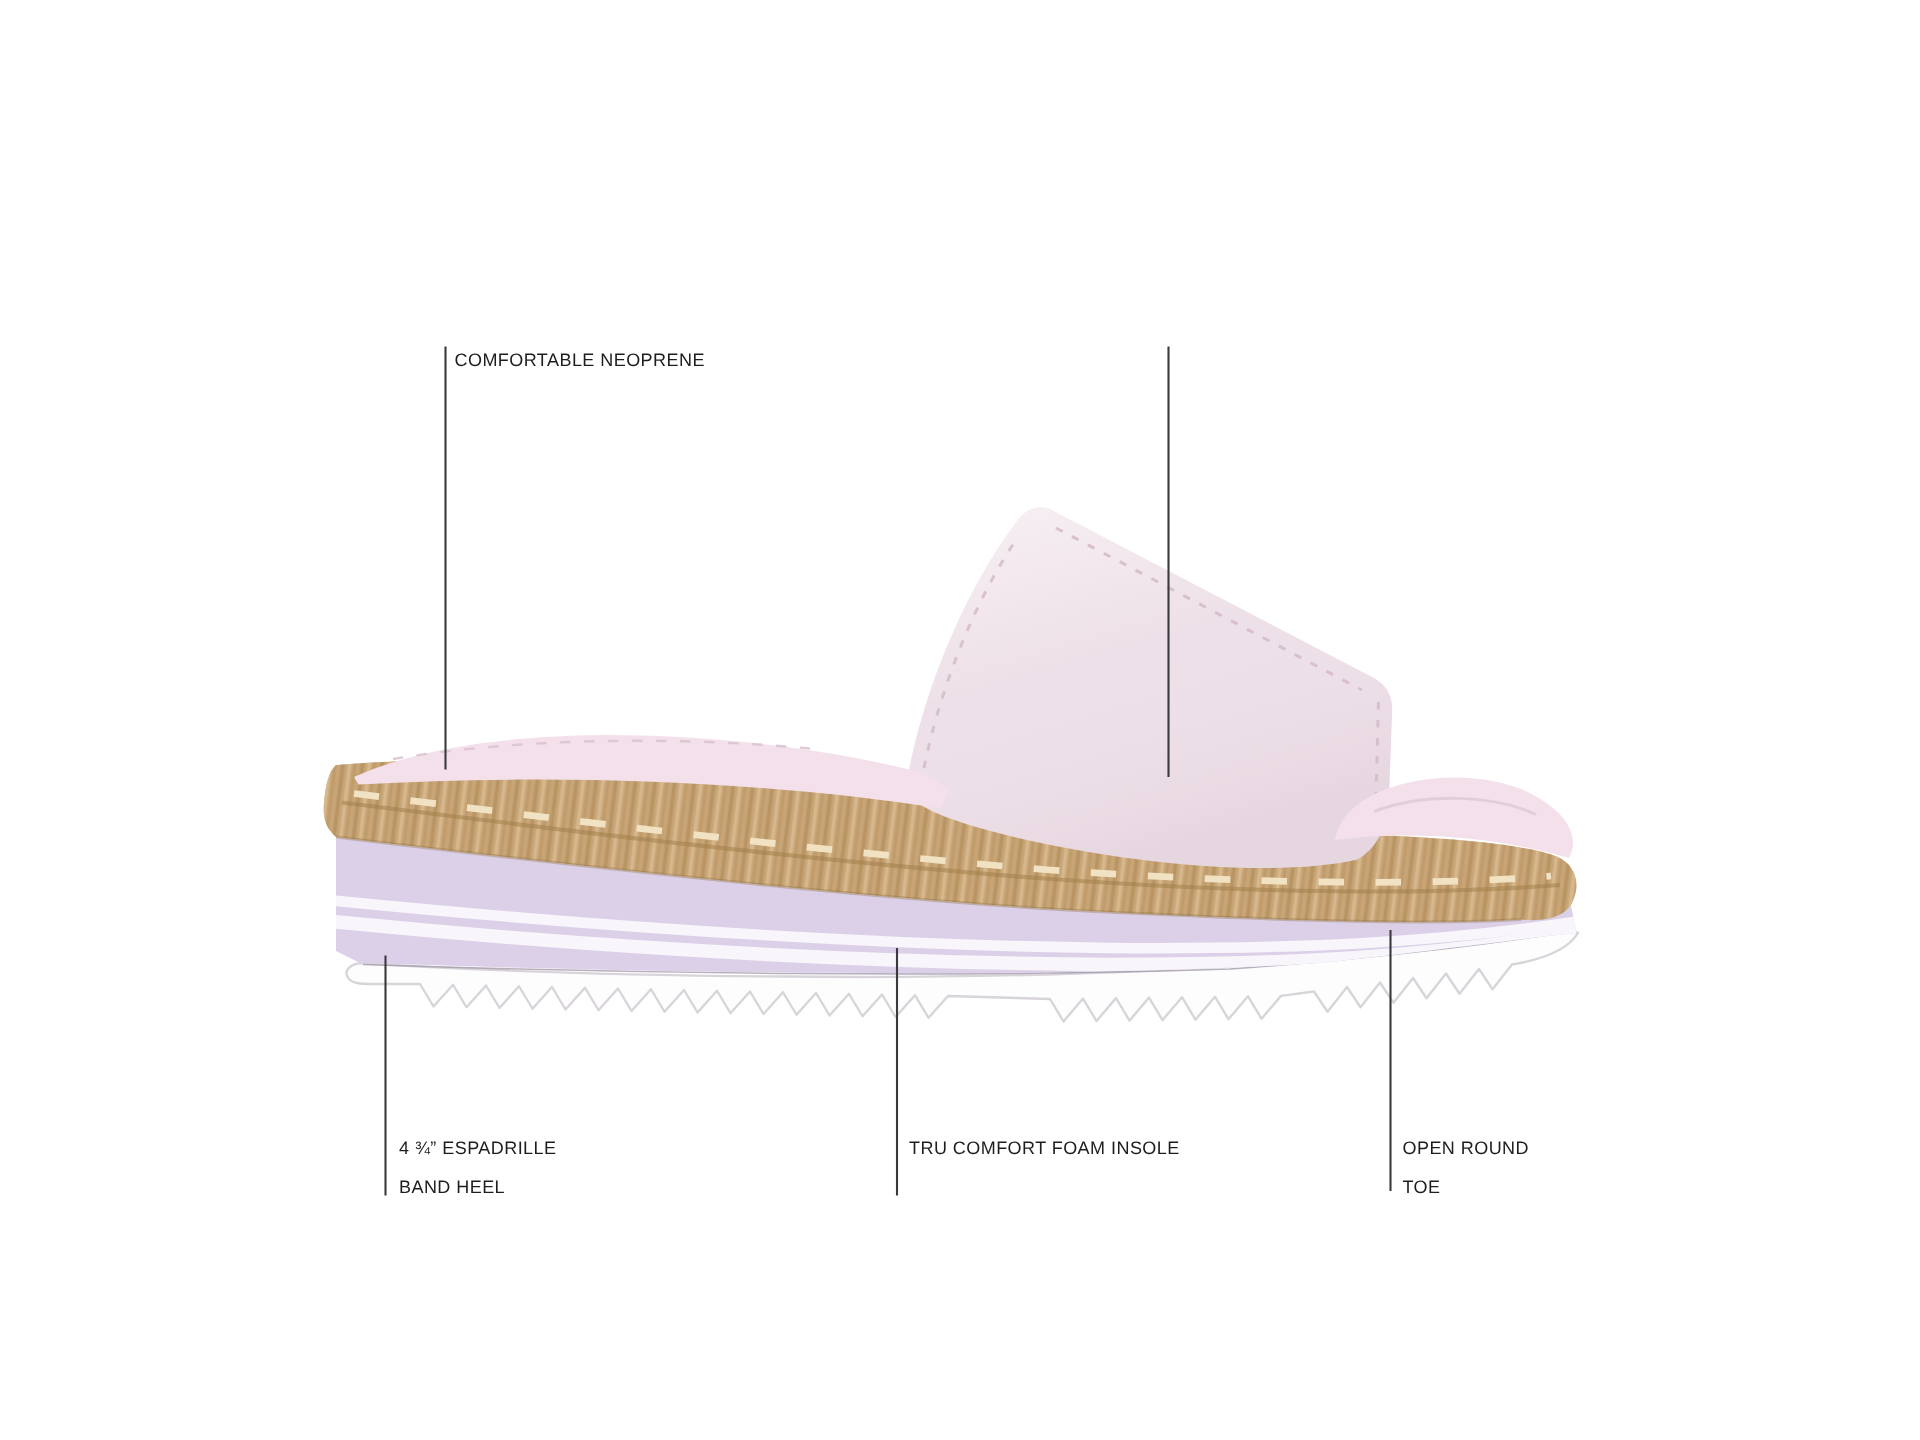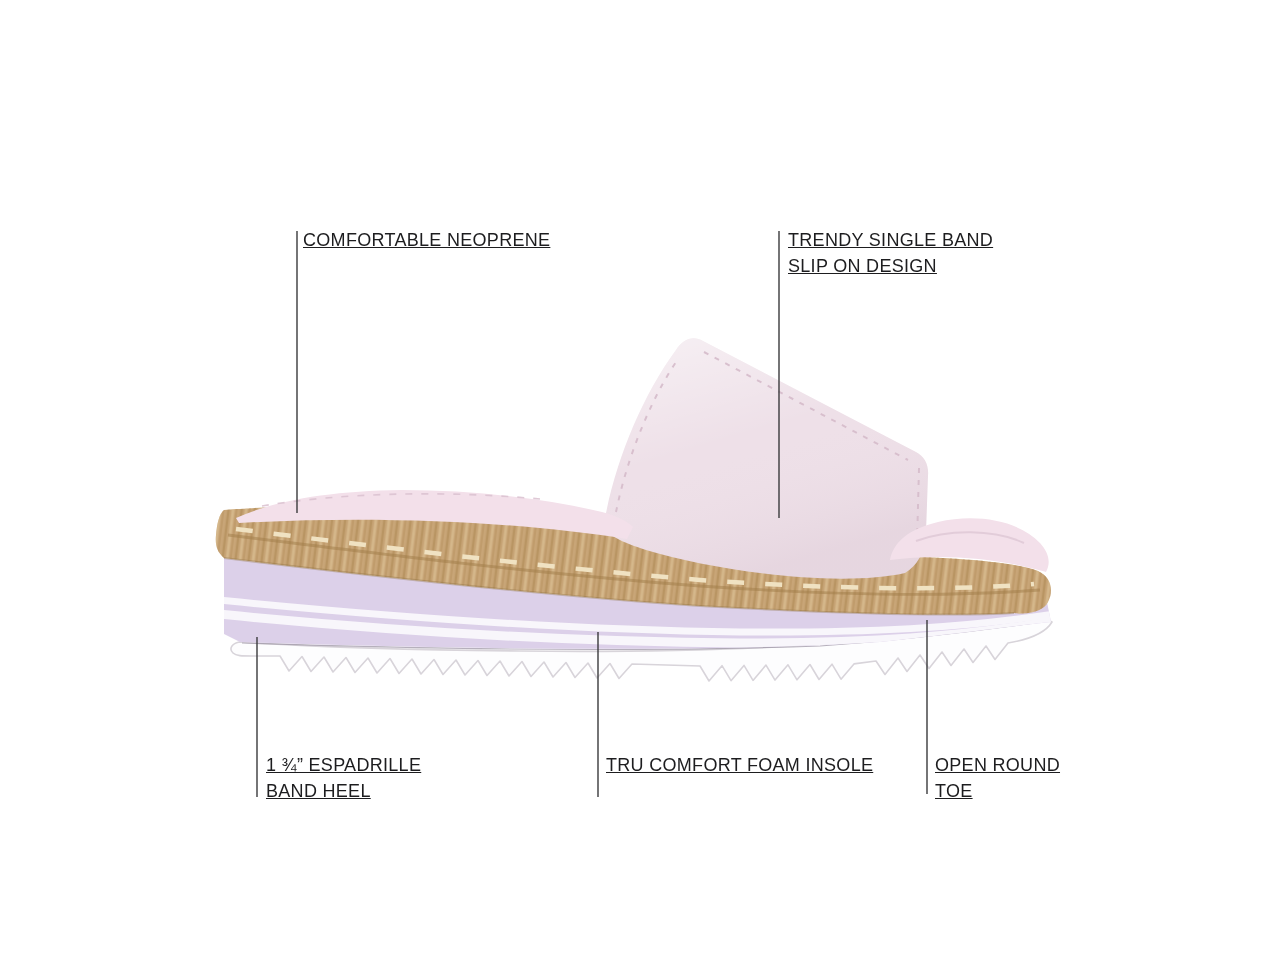--- a/index.html
+++ b/index.html
@@ -1,20 +1,20 @@
 <!DOCTYPE html>
 <html><head>
 <meta charset="utf-8">
 <style>
   html,body{margin:0;padding:0;background:#ffffff;}
   .stage{position:relative;width:1280px;height:960px;background:#ffffff;overflow:hidden;
          font-family:"Liberation Sans", sans-serif;}
   .shoe-svg{position:absolute;left:0;top:0;width:1280px;height:960px;}
-  .callout-label{position:absolute;font-size:18px;line-height:26px;letter-spacing:0.3px;
-                 font-weight:400;white-space:nowrap;text-decoration:underline;}
+  .callout-label{position:absolute;font-size:12px;line-height:26px;letter-spacing:0.3px;
+                 font-weight:400;white-space:nowrap;}
   .c1{left:303px;top:227px;}
   .c2{left:788px;top:227px;}
   .c3{left:266px;top:752px;}
   .c4{left:606px;top:752px;}
   .c5{left:935px;top:752px;}
 </style>
 </head>
 <body>
 
 <div class="stage">
@@ -76,26 +76,22 @@
       <line x1="779" y1="231" x2="779" y2="518" stroke="#3a3a3c"></line>
       <line x1="257" y1="637" x2="257" y2="797" stroke="#3a3a3c"></line>
       <line x1="598" y1="632" x2="598" y2="797" stroke="#3a3a3c"></line>
       <line x1="927" y1="620" x2="927" y2="794" stroke="#3a3a3c"></line>
     </g>
   </svg>
 
   <div class="callout-label c1" style="color: rgb(29, 29, 31);">
     <div>COMFORTABLE NEOPRENE</div>
   </div>
-  <div class="callout-label c2" style="color: rgb(29, 29, 31);">
-    <div>TRENDY SINGLE BAND</div>
-    <div>SLIP ON DESIGN</div>
-  </div>
   <div class="callout-label c3" style="color: rgb(29, 29, 31);">
-    <div>1 ¾” ESPADRILLE</div>
+    <div>4 ¾” ESPADRILLE</div>
     <div>BAND HEEL</div>
   </div>
   <div class="callout-label c5" style="color: rgb(29, 29, 31);">
     <div>OPEN ROUND</div>
     <div>TOE</div>
   </div>
   <div class="callout-label c4" style="color: rgb(29, 29, 31);">
     <div>TRU COMFORT FOAM INSOLE</div>
     <div></div>
   </div>

